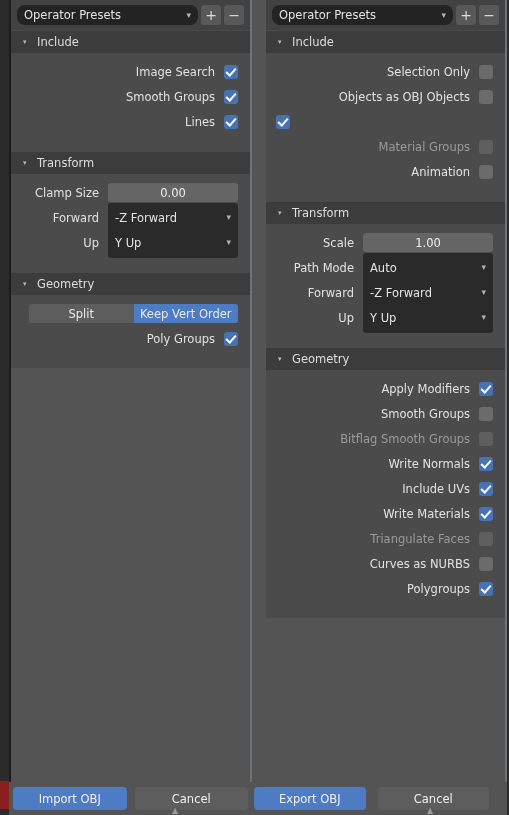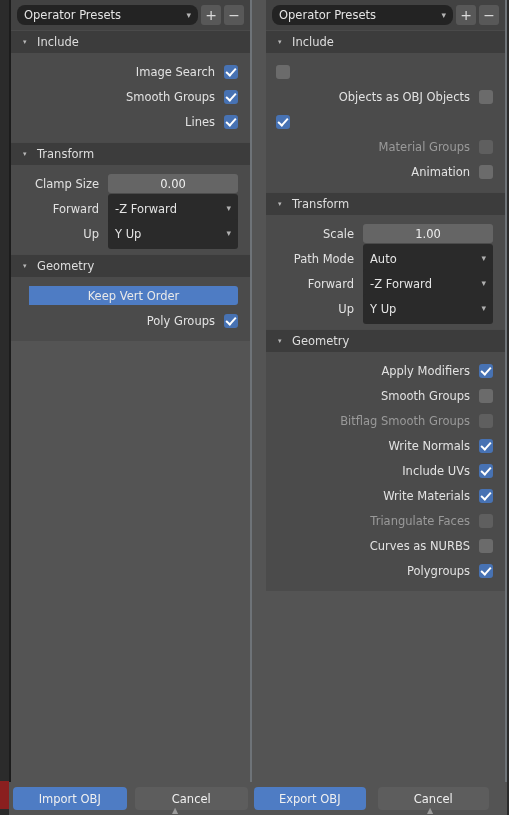--- a/index.html
+++ b/index.html
@@ -35,21 +35,21 @@
   .icon-btn{width:20px;height:20px;background:#585858;border-radius:3px;margin-left:3px;
             display:flex;align-items:center;justify-content:center;color:#dcdcdc;font-size:14px;line-height:1;}
 
   
   .sect{height:23px;background:#3c3c3c;display:flex;align-items:center;padding-left:26px;box-sizing:border-box;
         border-top:1px solid #4a4a4a;}
   .sect .tri{position:absolute;margin-left:-14px;font-size:7px;color:#b9b9b9;}
   .sect .t{font-size:11.5px;color:#dedede;}
 
   
-  .body{background:#4b4b4b;padding:6px 0 8px 0;}
+  .body{background:#4b4b4b;padding:6px 0 17px 0;}
   .row{height:25px;display:flex;align-items:center;padding:0 12px 0 10px;box-sizing:border-box;}
   .row .rlabel{flex:1;text-align:right;padding-right:9px;font-size:11.5px;color:#e2e2e2;white-space:nowrap;}
   .row.dim .rlabel{color:#9a9a9a;}
 
   
   .cb{width:14px;height:14px;border-radius:3px;background:#6b6b6b;box-sizing:border-box;position:relative;flex:none;}
   .cb.on{background:#4772b3;}
   .cb.on::after{content:"";position:absolute;left:3.5px;top:1.5px;width:4px;height:8px;
                 border:solid #ffffff;border-width:0 2px 2px 0;transform:rotate(42deg);}
   .cb.dim{background:#5f5f5f;}
@@ -145,20 +145,21 @@
             </div>
           </div>
         </div>
       </div>
       <div class="sect">
         <span class="tri">▾</span>
         <span class="t">Geometry</span>
       </div>
       <div class="body">
         <div class="togglerow">
+          <div class="tg off">Split</div>
           <div class="tg on">Keep Vert Order</div>
         </div>
         <div class="row">
           <span class="rlabel">Poly Groups</span>
           <span class="cb on"></span>
         </div>
       </div>
     </div>
 </div>
 
@@ -174,20 +175,21 @@
     <div class="icon-btn">+</div>
     <div class="icon-btn">−</div>
   </div>
   <div id="export-sections">
       <div class="sect">
         <span class="tri">▾</span>
         <span class="t">Include</span>
       </div>
       <div class="body">
         <div class="row">
+          <span class="rlabel">Selection Only</span>
           <span class="cb"></span>
         </div>
         <div class="row">
           <span class="rlabel">Objects as OBJ Objects</span>
           <span class="cb"></span>
         </div>
         <div class="row">
           <span class="cb on"></span>
         </div>
         <div class="row dim">

